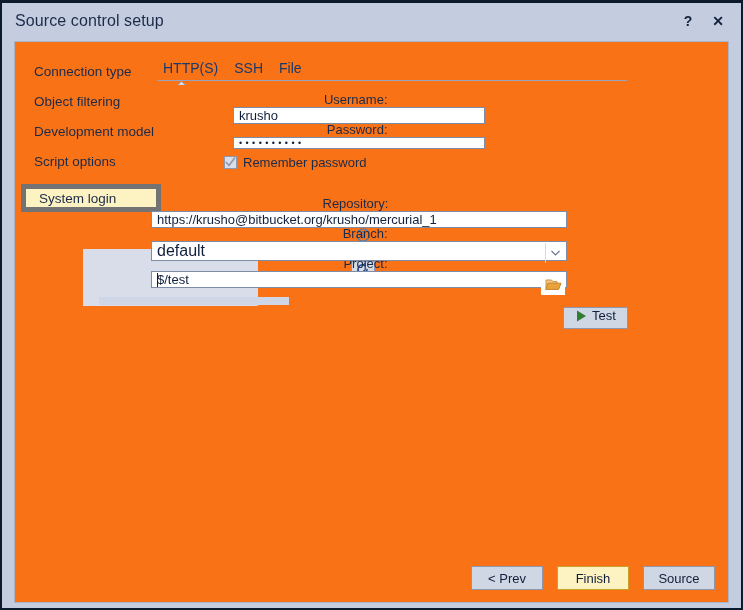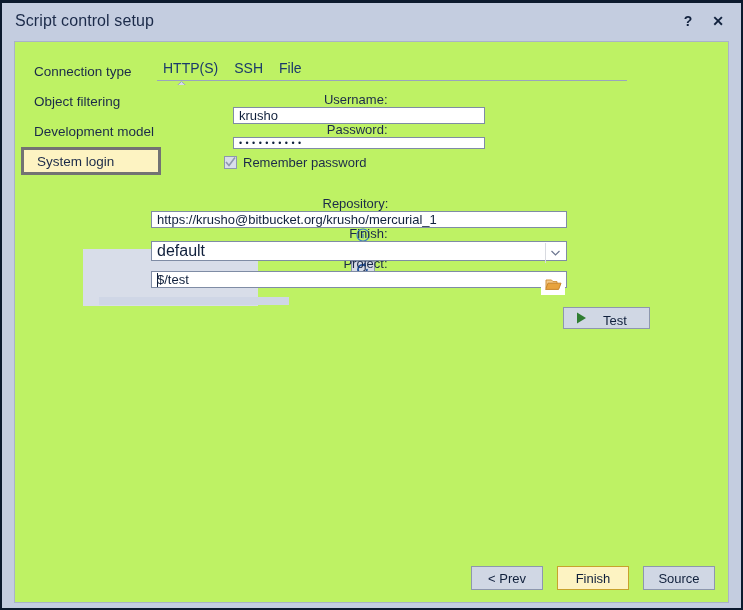--- a/index.html
+++ b/index.html
@@ -54,21 +54,21 @@
     position: absolute;
     left: 126px; top: -2px;
     width: 13px; height: 9px;
     pointer-events: none;
   }
   
   .content {
     position: absolute;
     left: 12px; top: 38px;
     width: 715px; height: 562px;
-    background: #bef264;
+    background: #f97316;
     border: 1px solid #a9b3c9;
   }
   
   .artifact-rect {
     position: absolute;
     left: 68px; top: 207px;
     width: 175px; height: 57px;
     background: #d8dde9;
     pointer-events: none;
   }
@@ -89,23 +89,23 @@
     height: 30px;
     display: flex;
     align-items: center;
     padding-left: 13px;
     font-size: 13.5px;
     color: #1b2a49;
     cursor: default;
   }
   .nav-item.selected {
     background: #fdf3c2;
-    border: 3px solid #737373;
+    border: 5px solid #737373;
     height: 28px;
-    margin-top: 1px;
+    margin-top: 8px;
   }
   
   .tabs {
     position: absolute;
     left: 136px; top: 12px;
     width: 470px;
   }
   .tabstrip {
     display: flex;
     align-items: flex-end;
@@ -239,25 +239,25 @@
     right: 1px; top: 1px;
     width: 24px; height: 22px;
     display: flex; align-items: center; justify-content: center;
     background: #ffffff;
     cursor: default;
   }
   
   .test-btn {
     position: absolute;
     left: 412px; top: 215px;
-    width: 87px; height: 22px;
+    width: 65px; height: 22px;
     background: #d0d7e4;
     border: 1px solid #8d97ae;
     display: flex;
-    align-items: flex-end;
+    align-items: flex-start;
     cursor: default;
   }
   .test-btn .tri { margin-left: 12px; }
   .test-btn .tlabel {
     flex: 1;
     text-align: center;
     font-size: 13px;
     color: #10203c;
     margin-left: -6px;
   }
@@ -293,41 +293,44 @@
 
 <div class="window">
 
   <div class="cursor-artifact">
     <svg width="13" height="9" viewBox="0 0 13 9">
       <path d="M1 9 L4 1 L6.5 6 L9 1 L12 9" stroke="#5a6785" stroke-width="1.4" fill="none"></path>
     </svg>
   </div>
 
   <div class="titlebar">
-    <div class="title-text">Script control setup</div>
+    <div class="title-text">Source control setup</div>
     <div class="title-btns">
       <div class="title-btn">?</div>
       <div class="title-btn close">✕</div>
     </div>
   </div>
 
   <div class="content">
 
     <div class="artifact-rect"></div>
     <div class="artifact-rect2"></div>
 
     <div class="nav">
       <div class="nav-item">
         <span>Connection type</span>
       </div>
       <div class="nav-item">
         <span>Object filtering</span>
       </div>
       <div class="nav-item">
         <span>Development model</span>
+      </div>
+      <div class="nav-item">
+        <span>Script options</span>
       </div>
       <div class="nav-item selected">
         <span>System login</span>
       </div>
     </div>
 
     <div class="tabs">
       <div class="tabstrip">
         <div class="tab active">HTTP(S)</div>
         <div class="tab">SSH</div>
@@ -376,21 +379,21 @@
         <div class="info-icon-wrap">
           <svg width="14" height="14" viewBox="0 0 14 14">
             <circle cx="7" cy="7" r="6" stroke="#3f7fbf" stroke-width="1.2" fill="none"></circle>
             <circle cx="7" cy="4" r="0.9" fill="#3f7fbf"></circle>
             <rect x="6.4" y="5.8" width="1.2" height="4.5" fill="#3f7fbf"></rect>
           </svg>
         </div>
       </div>
 
       <div class="row">
-        <div class="lbl">Finish:</div>
+        <div class="lbl">Branch:</div>
         <div class="combo">
           <span class="combo-val">default</span>
           <span class="combo-arrow">
             <svg width="9" height="6" viewBox="0 0 9 6">
               <path d="M0.5 1 L4.5 5 L8.5 1" stroke="#6d7791" stroke-width="1.2" fill="none"></path>
             </svg>
           </span>
         </div>
         <div class="sq-btn">
           <svg width="15" height="15" viewBox="0 0 15 15">

